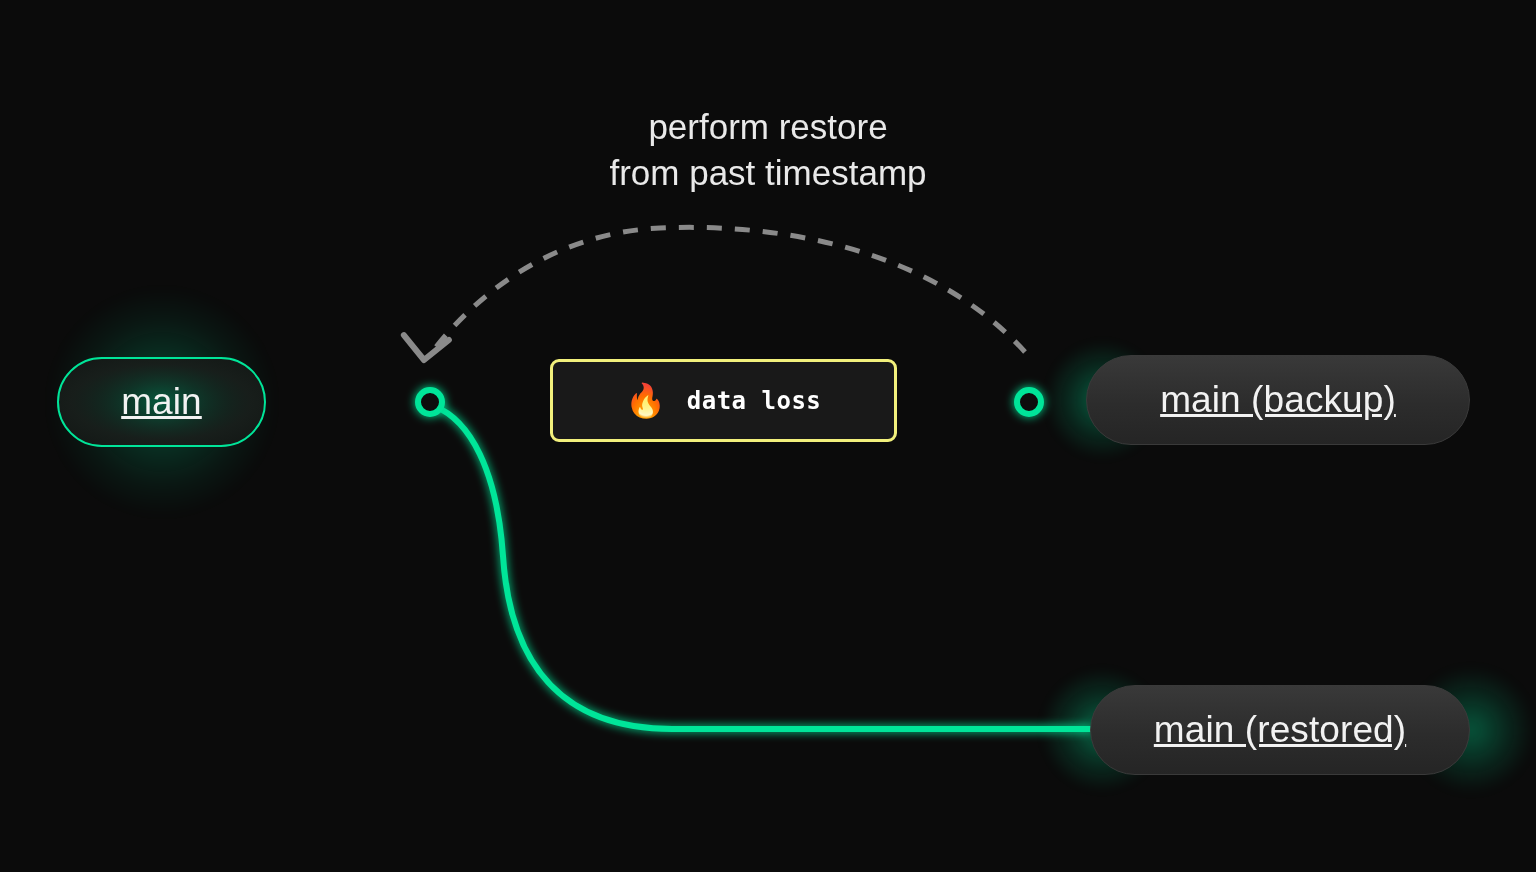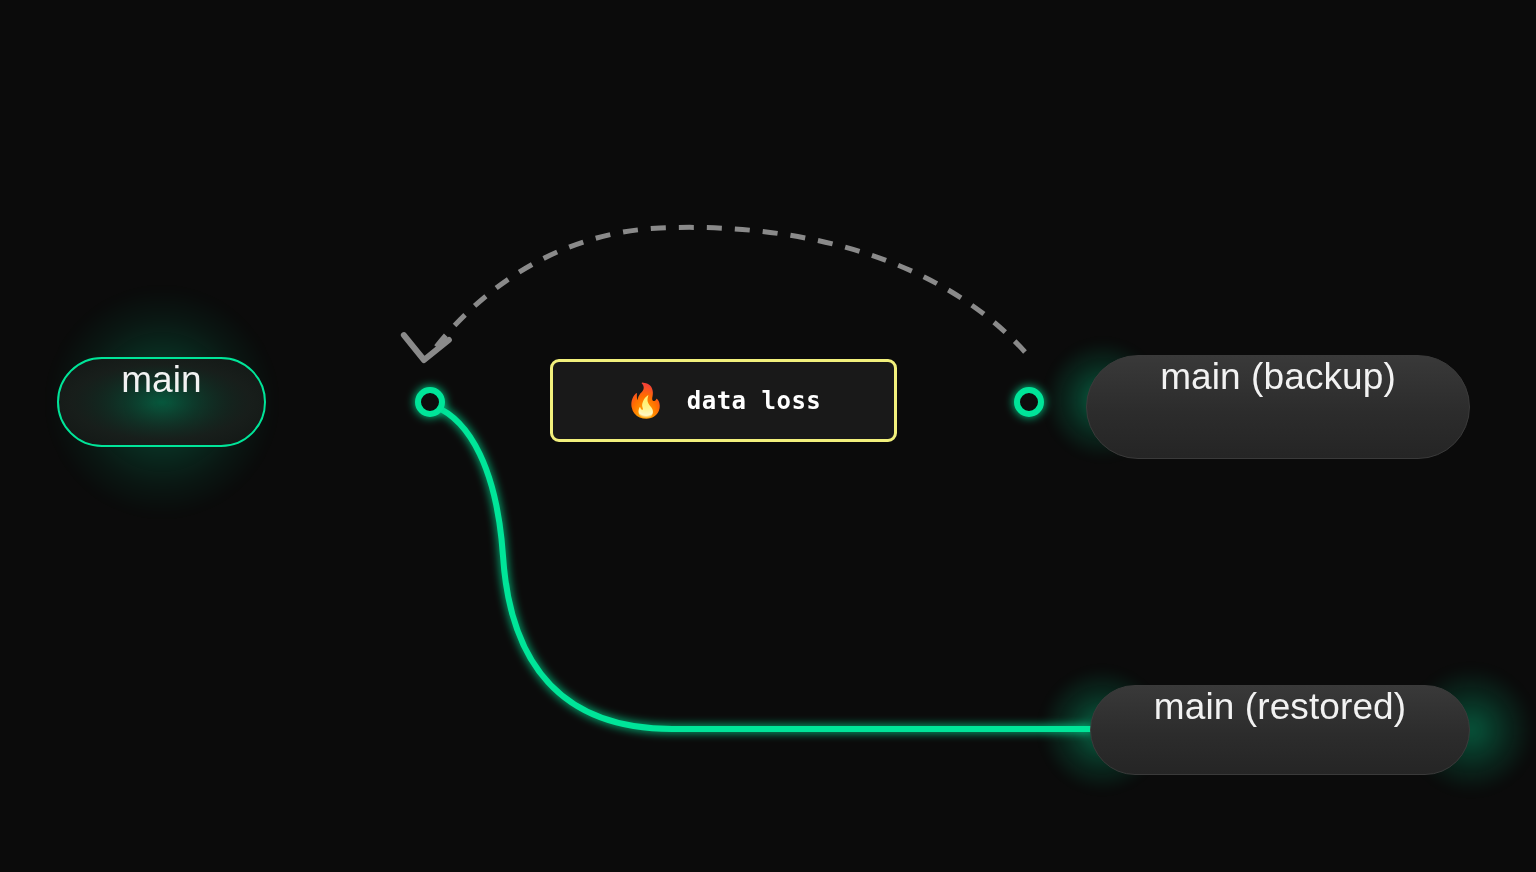--- a/index.html
+++ b/index.html
@@ -81,45 +81,47 @@
     left: 0;
     top: 0;
     width: 1536px;
     height: 872px;
   }
 
   
   .node {
     position: absolute;
     display: flex;
+    align-items: center;
     justify-content: center;
     box-sizing: border-box;
     border-radius: 999px;
     color: #f2f2f2;
     font-size: 37px;
     font-weight: 400;
     letter-spacing: 0.1px;
     white-space: nowrap;
+    text-decoration: underline;
   }
   .node-main {
     left: 57px;
     top: 357px;
     width: 209px;
     height: 90px;
     border: 2px solid #00e599;
     background: radial-gradient(ellipse at 50% 50%,
                 rgba(0,229,153,0.10) 0%,
                 rgba(24,30,27,0.96) 62%,
                 rgba(18,22,20,0.98) 100%);
   }
   .node-backup {
     left: 1086px;
     top: 355px;
     width: 384px;
-    height: 104px;
+    height: 90px;
     border: 1px solid #3a3a3a;
     background: linear-gradient(180deg, #393939 0%, #2c2c2c 55%, #252525 100%);
   }
   .node-restored {
     left: 1090px;
     top: 685px;
     width: 380px;
     height: 90px;
     border: 1px solid #3a3a3a;
     background: linear-gradient(180deg, #393939 0%, #2c2c2c 55%, #252525 100%);
@@ -202,20 +204,22 @@
 
     <circle cx="430" cy="402" r="12" fill="#0b0b0b" stroke="#00e599" stroke-width="6" filter="url(#greenGlow)"></circle>
     <circle cx="1029" cy="402" r="12" fill="#0b0b0b" stroke="#00e599" stroke-width="6" filter="url(#greenGlow)"></circle>
 
     <path d="M 1025 352
              C 940 258 800 222 660 228
              C 556 233 480 290 432 352" stroke="#8a8a8a" stroke-width="5" fill="none" stroke-dasharray="15 13" stroke-linecap="butt"></path>
     <path d="M 424 328 L 424 360 L 456 360" stroke="#8a8a8a" stroke-width="6" fill="none" stroke-linecap="round" stroke-linejoin="round" transform="rotate(-39 424 360)"></path>
   </svg>
 
+  <div class="caption">perform restore
+from past timestamp</div>
 
   <div class="node node-main">
     <span>main</span>
   </div>
 
   <div class="node node-backup">
     <span>main (backup)</span>
   </div>
 
   <div class="node node-restored">

